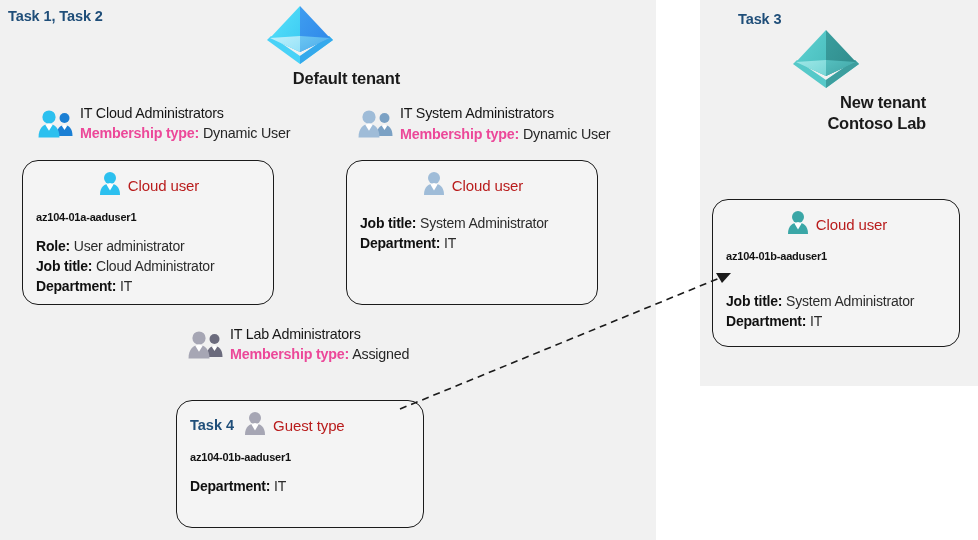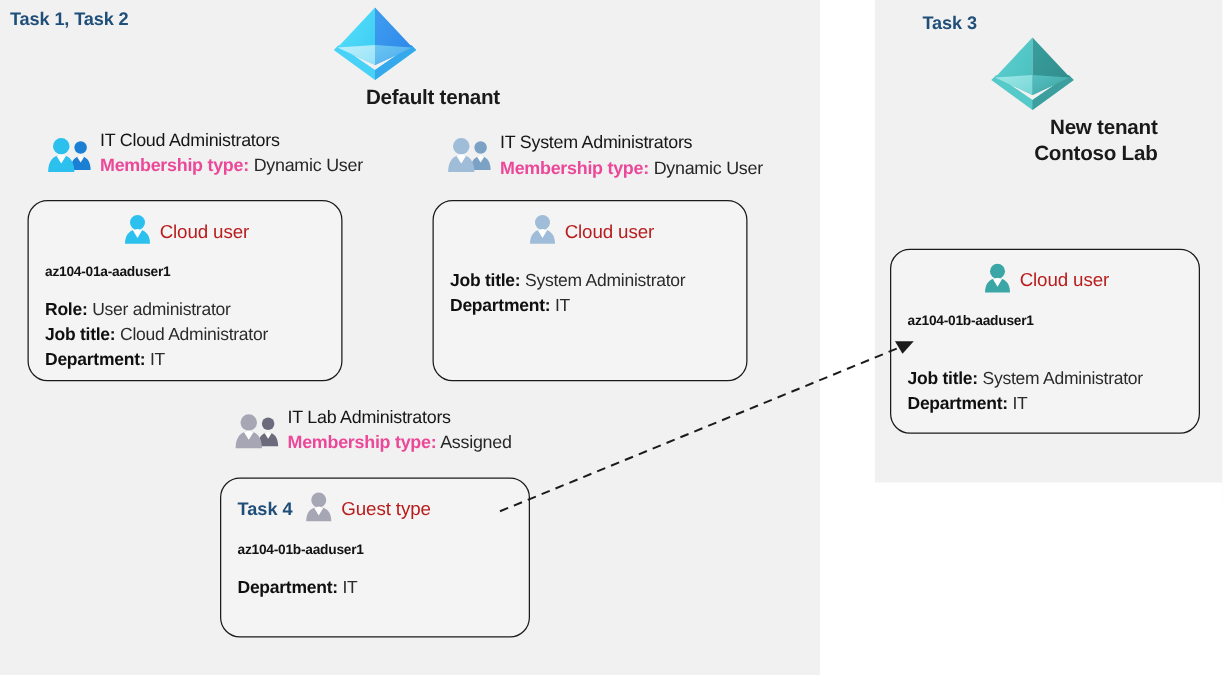--- a/index.html
+++ b/index.html
@@ -315,21 +315,21 @@
     </span>
     <span class="group-text">
       <div class="group-name">IT Lab Administrators</div>
       <div class="group-meta">
         <b>Membership type:</b>
         <span>Assigned</span>
       </div>
     </span>
   </div>
 
-  <div class="card" style="left:176px; top:382px; width:248px; height:128px;">
+  <div class="card" style="left:176px; top:400px; width:248px; height:128px;">
     <div class="card-head">
       <span class="head-task">Task 4</span>
       <span>
         <svg width="26" height="26" viewBox="0 0 26 26" aria-hidden="true">
           <circle cx="13" cy="8" r="6" fill="#a6a6b4"></circle>
           <path d="M3 25 C3 17 7.5 13.6 13 13.6 C18.5 13.6 23 17 23 25 Z" fill="#a6a6b4"></path>
           <path d="M9.3 14.2 L13 20.4 L16.7 14.2 L13 13.1 Z" fill="#ffffff"></path>
         </svg>
       </span>
       <span class="head-label">Guest type</span>

